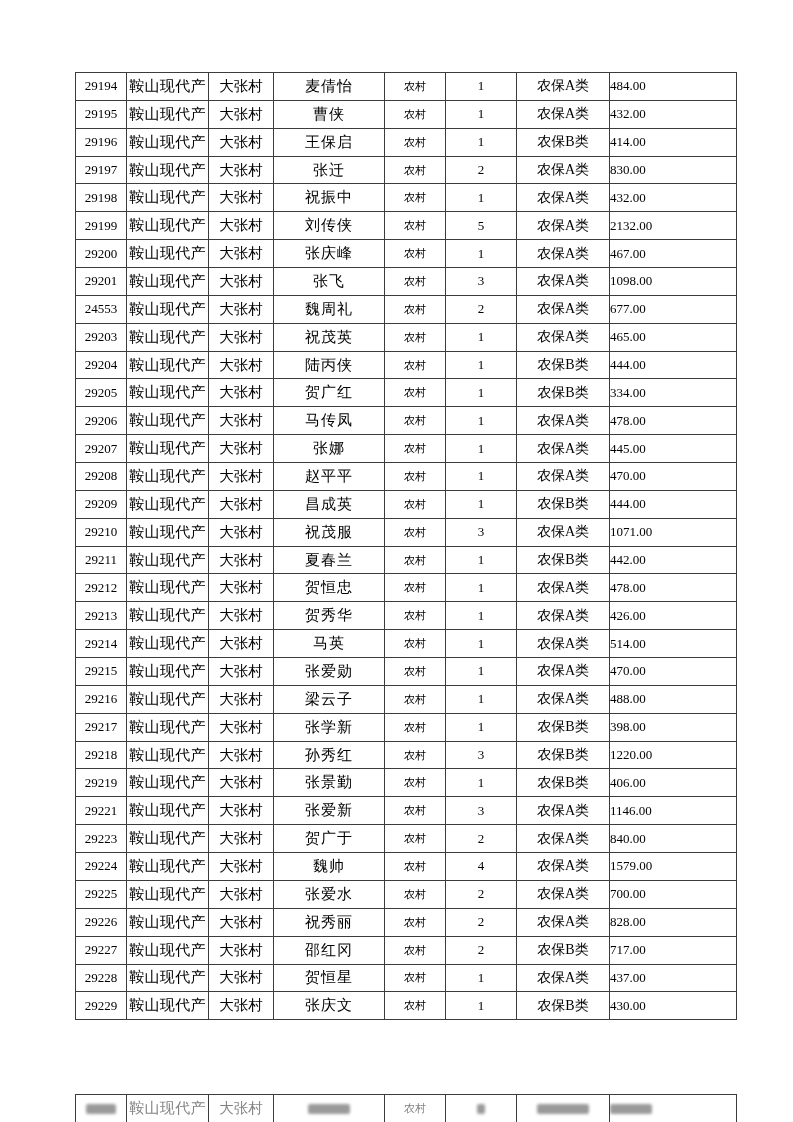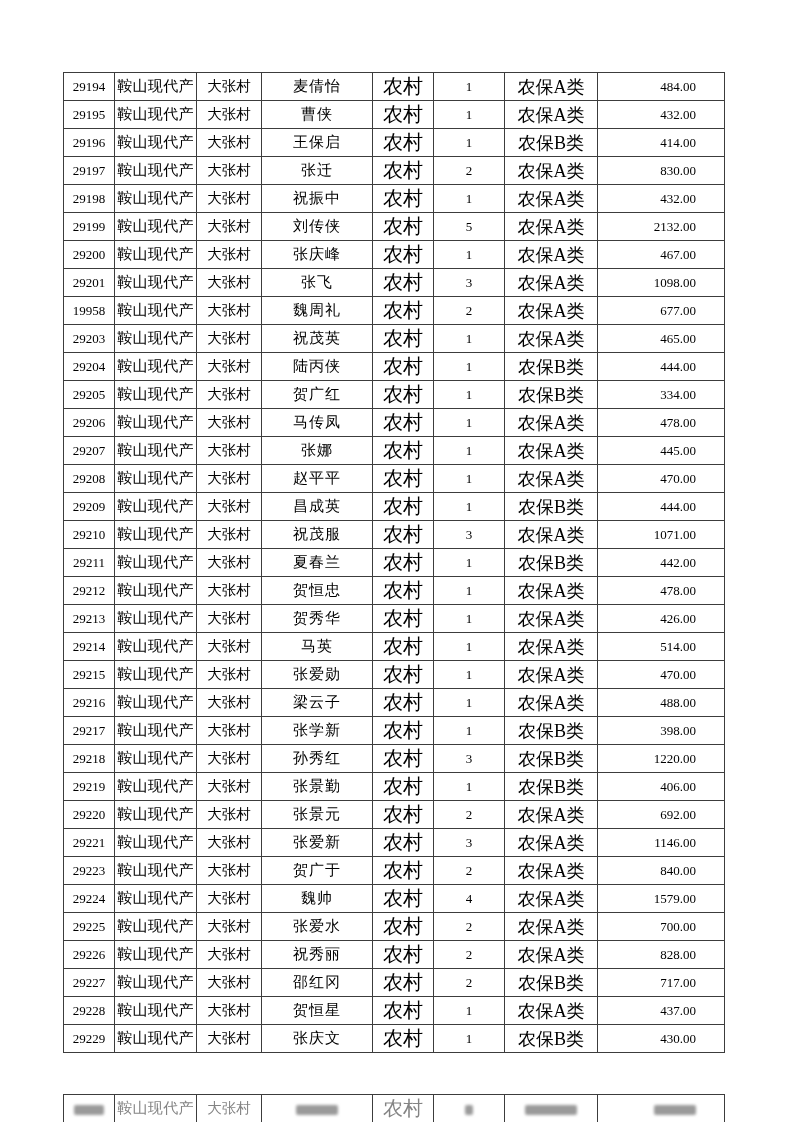--- a/index.html
+++ b/index.html
@@ -9,45 +9,45 @@
   }
   .page {
     position: relative;
     width: 793px;
     height: 1122px;
     background: #ffffff;
     overflow: hidden;
   }
   table.grid {
     position: absolute;
-    left: 63px;
+    left: 75px;
     border-collapse: collapse;
     table-layout: fixed;
   }
   table.grid.main { top: 72px; }
   table.grid.partial { top: 1094px; }
   .grid td {
     border: 1px solid #3c3c3c;
     height: 26.87px;
     padding: 0;
     text-align: center;
     vertical-align: middle;
     font-size: 13px;
     color: #000000;
     white-space: nowrap;
     overflow: hidden;
   }
   td.col-id        { width: 50px; }
   td.col-office    { width: 81px; font-weight: normal; font-size: 15px; letter-spacing: 0.3px; }
   td.col-village   { width: 64px; font-size: 14.5px; margin-left: 8px; }
   td.col-name      { width: 110px; font-size: 15px; letter-spacing: 1px; }
-  td.col-residence { width: 60px; font-size: 20px; }
+  td.col-residence { width: 60px; font-size: 11px; }
   td.col-count     { width: 70px; }
-  td.col-category  { width: 92px; font-size: 18px; }
-  td.col-amount    { width: 98px; text-align: right; padding-right: 28px; }
+  td.col-category  { width: 92px; font-size: 14px; }
+  td.col-amount    { width: 98px; text-align: left; padding-right: 28px; }
 
   
   .partial td { color: #6e6e6e; }
   .fade { filter: blur(0.6px); opacity: 0.85; }
   .smudge {
     display: inline-block;
     height: 10px;
     background: #9a9a9a;
     border-radius: 2px;
     filter: blur(1.5px);
@@ -139,21 +139,21 @@
           <td class="col-id">29201</td>
           <td class="col-office">鞍山现代产</td>
           <td class="col-village">大张村</td>
           <td class="col-name">张飞</td>
           <td class="col-residence">农村</td>
           <td class="col-count">3</td>
           <td class="col-category">农保A类</td>
           <td class="col-amount">1098.00</td>
         </tr>
         <tr>
-          <td class="col-id">19958</td>
+          <td class="col-id">24553</td>
           <td class="col-office">鞍山现代产</td>
           <td class="col-village">大张村</td>
           <td class="col-name">魏周礼</td>
           <td class="col-residence">农村</td>
           <td class="col-count">2</td>
           <td class="col-category">农保A类</td>
           <td class="col-amount">677.00</td>
         </tr>
         <tr>
           <td class="col-id">29203</td>
@@ -317,30 +317,20 @@
         </tr>
         <tr>
           <td class="col-id">29219</td>
           <td class="col-office">鞍山现代产</td>
           <td class="col-village">大张村</td>
           <td class="col-name">张景勤</td>
           <td class="col-residence">农村</td>
           <td class="col-count">1</td>
           <td class="col-category">农保B类</td>
           <td class="col-amount">406.00</td>
-        </tr>
-        <tr>
-          <td class="col-id">29220</td>
-          <td class="col-office">鞍山现代产</td>
-          <td class="col-village">大张村</td>
-          <td class="col-name">张景元</td>
-          <td class="col-residence">农村</td>
-          <td class="col-count">2</td>
-          <td class="col-category">农保A类</td>
-          <td class="col-amount">692.00</td>
         </tr>
         <tr>
           <td class="col-id">29221</td>
           <td class="col-office">鞍山现代产</td>
           <td class="col-village">大张村</td>
           <td class="col-name">张爱新</td>
           <td class="col-residence">农村</td>
           <td class="col-count">3</td>
           <td class="col-category">农保A类</td>
           <td class="col-amount">1146.00</td>

